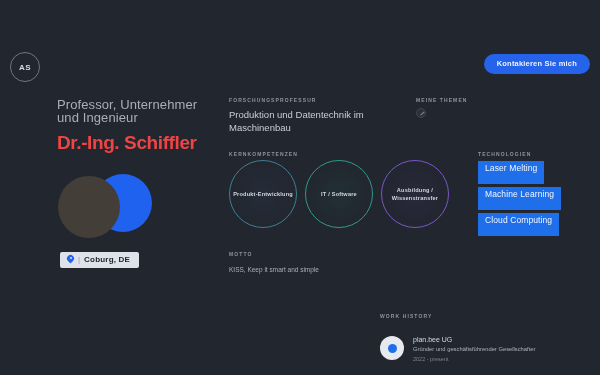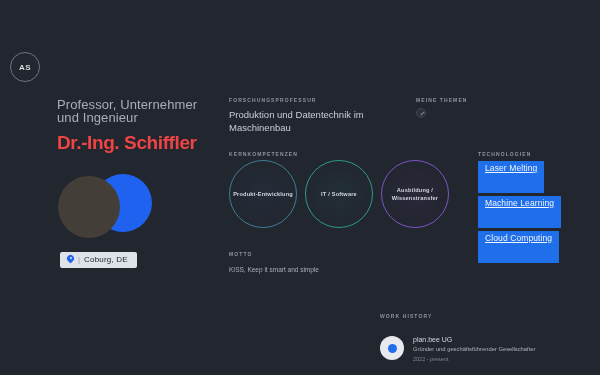--- a/index.html
+++ b/index.html
@@ -63,21 +63,21 @@
   .pin::before {
     content: ""; position: absolute; left: 0; top: 0;
     width: 7px; height: 7px; border-radius: 50% 50% 50% 0;
     transform: rotate(-45deg); background: #2563eb;
   }
   .pin::after {
     content: ""; position: absolute; left: 2.6px; top: 2.2px;
     width: 2px; height: 2px; border-radius: 50%; background: #dfe2e8;
   }
   .loc-div { color: #9aa0ab; font-size: 8px; }
-  .loc-txt { color: #22262f; font-size: 8px; font-weight: normal; letter-spacing: .2px; }
+  .loc-txt { color: #22262f; font-size: 8px; font-weight: bold; letter-spacing: .2px; }
 
   
   .eyebrow {
     color: #8d94a2; font-size: 5px; font-weight: bold;
     letter-spacing: 1.1px; text-transform: uppercase;
   }
   .body-big {
     color: #c9cdd6; font-size: 9.5px; line-height: 13px; font-weight: 300;
   }
 
@@ -118,22 +118,22 @@
     content: ""; position: absolute; left: 2.5px; top: 4.2px;
     width: 5px; height: 1.2px; background: #8a91a0;
     transform: rotate(-42deg);
   }
 
   .tech { position: absolute; left: 478px; top: 111px; }
   .tags { position: absolute; left: 478px; top: 121px; display: flex; flex-direction: column; gap: 3px; }
   .tag {
     background: #1f6feb; color: #f1f5ff;
     font-size: 8.5px; font-weight: 300;
-    padding: 2px 7px 20px; letter-spacing: .1px;
-    align-self: flex-start; cursor: pointer; text-decoration: underline;
+    padding: 2px 7px 11px; letter-spacing: .1px;
+    align-self: flex-start; cursor: pointer;
   }
 
   
   .wh-label { position: absolute; left: 380px; top: 273px; }
   .wh1 { position: absolute; left: 380px; top: 296px; display: flex; gap: 9px; }
   .marker {
     width: 24px; height: 24px; border-radius: 50%;
     background: #e7e9ee;
     display: flex; align-items: center; justify-content: center;
     flex: 0 0 auto;
@@ -150,20 +150,21 @@
   .marker2 i { position: absolute; left: 7.5px; top: 7.5px; width: 9px; height: 9px; border-radius: 50%; background: #2b303a; display: block; }
 </style>
 </head>
 <body>
 
 <div class="page">
 
   <div class="avatar">
     <span>AS</span>
   </div>
+  <button class="contact-btn">Kontakieren Sie mich</button>
 
   <div class="left">
     <div class="role">Professor, Unternehmer und Ingenieur</div>
     <div class="name">Dr.-Ing. Schiffler</div>
   </div>
 
   <div class="portrait">
     <div class="blue"></div>
     <div class="photo"></div>
   </div>

